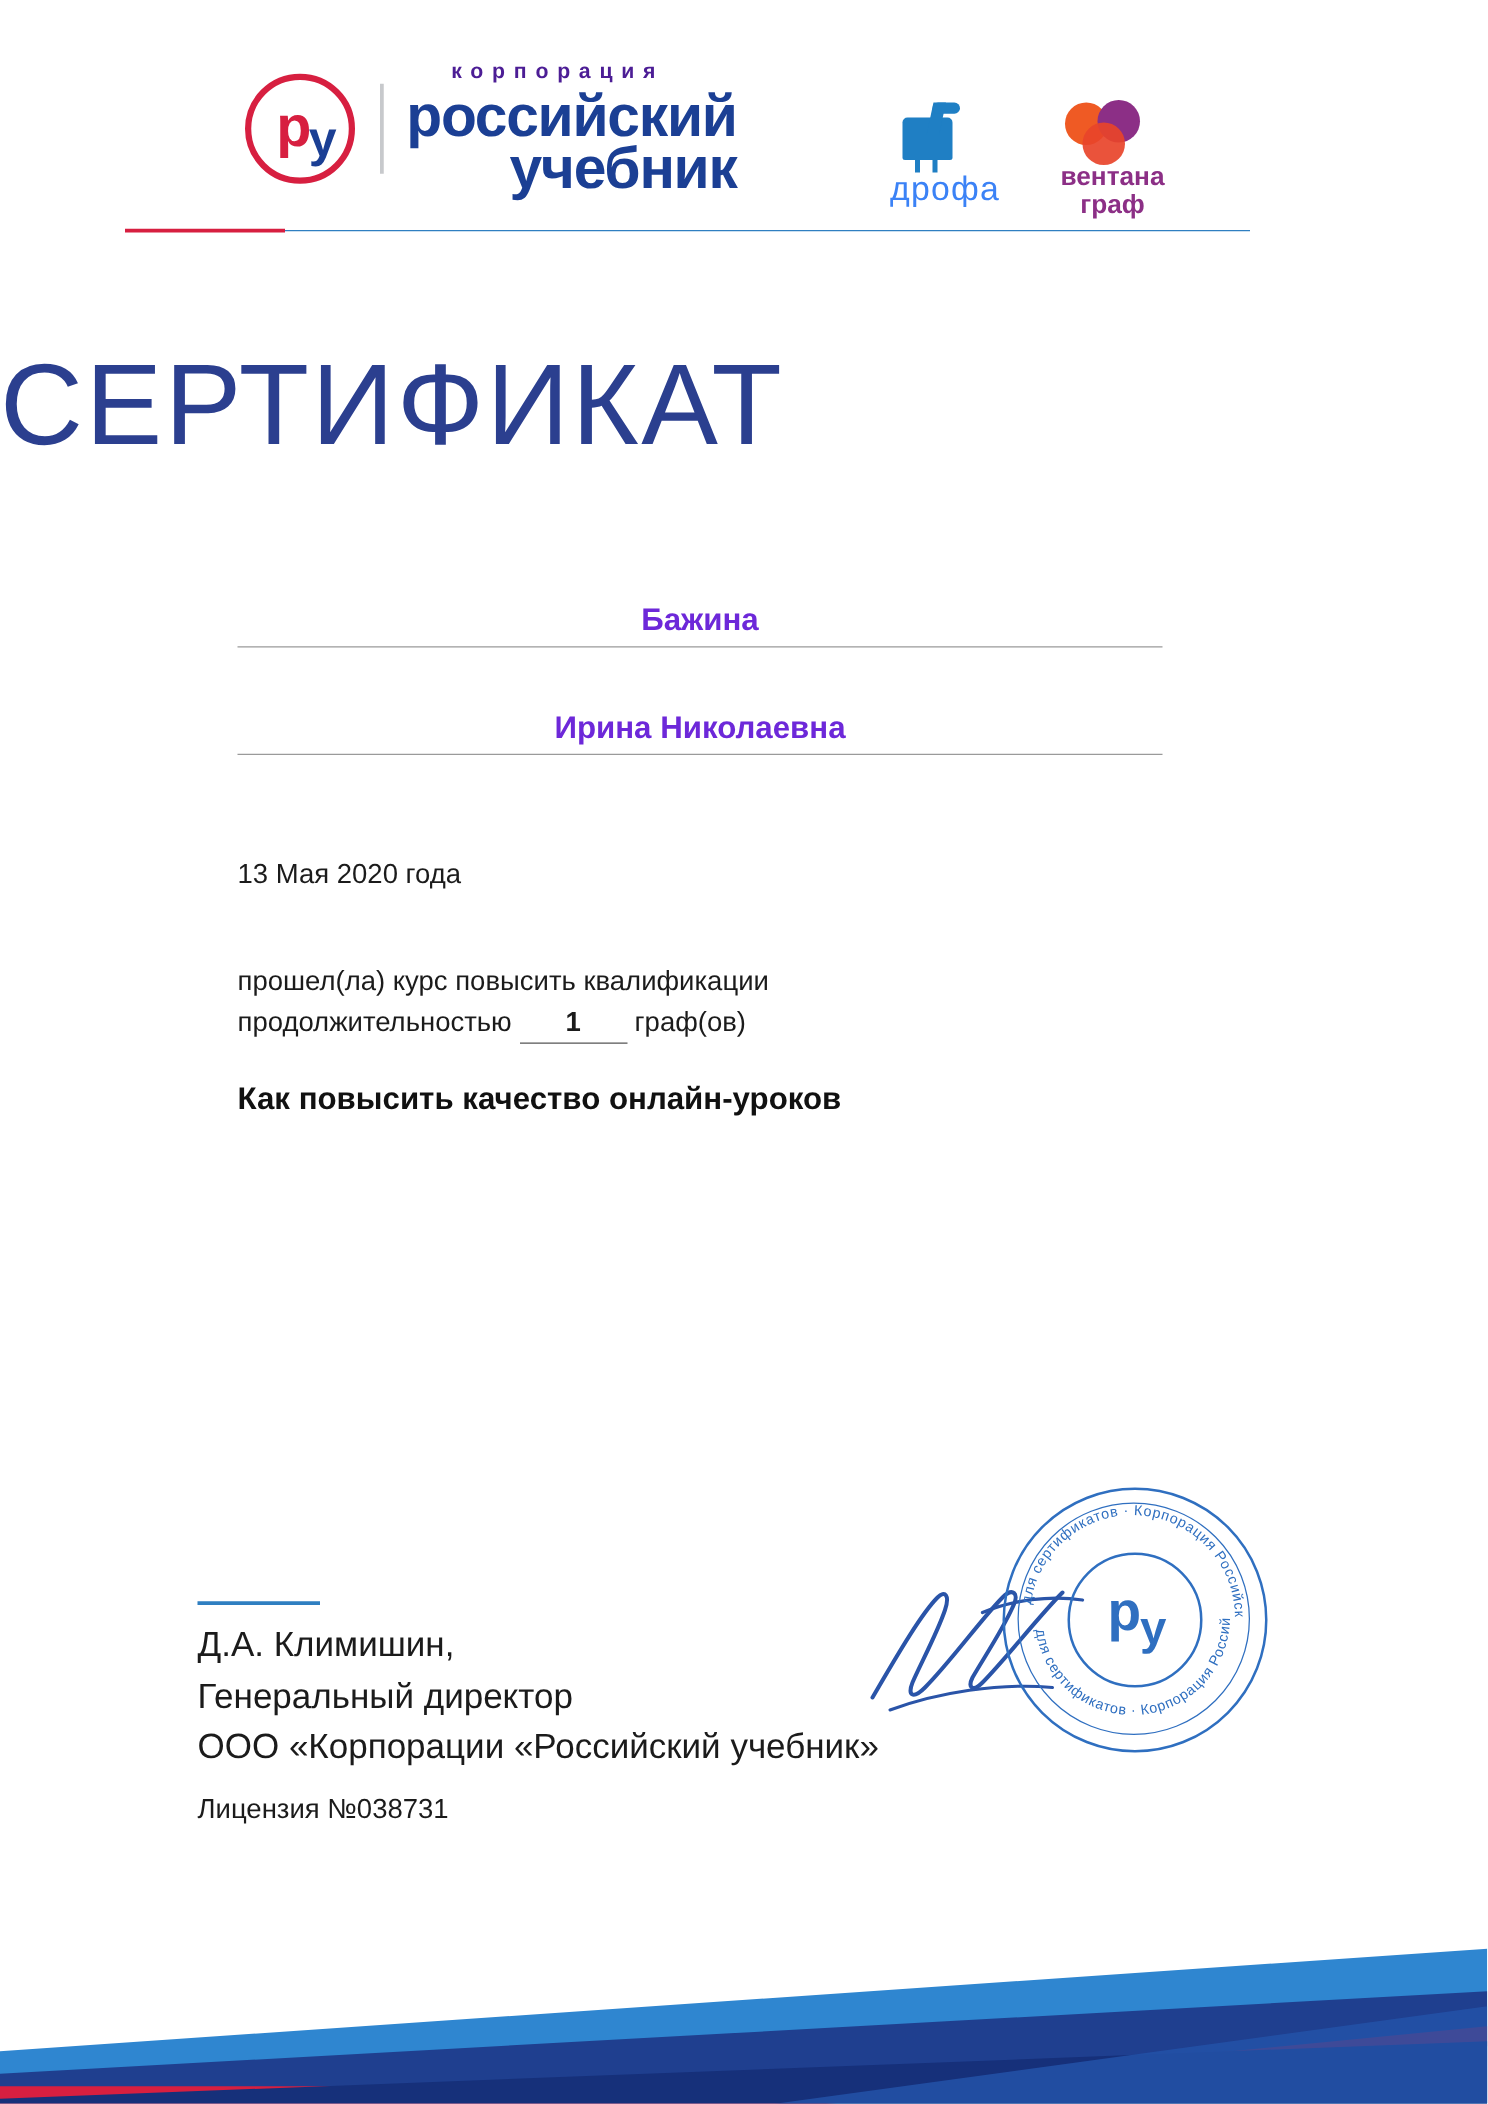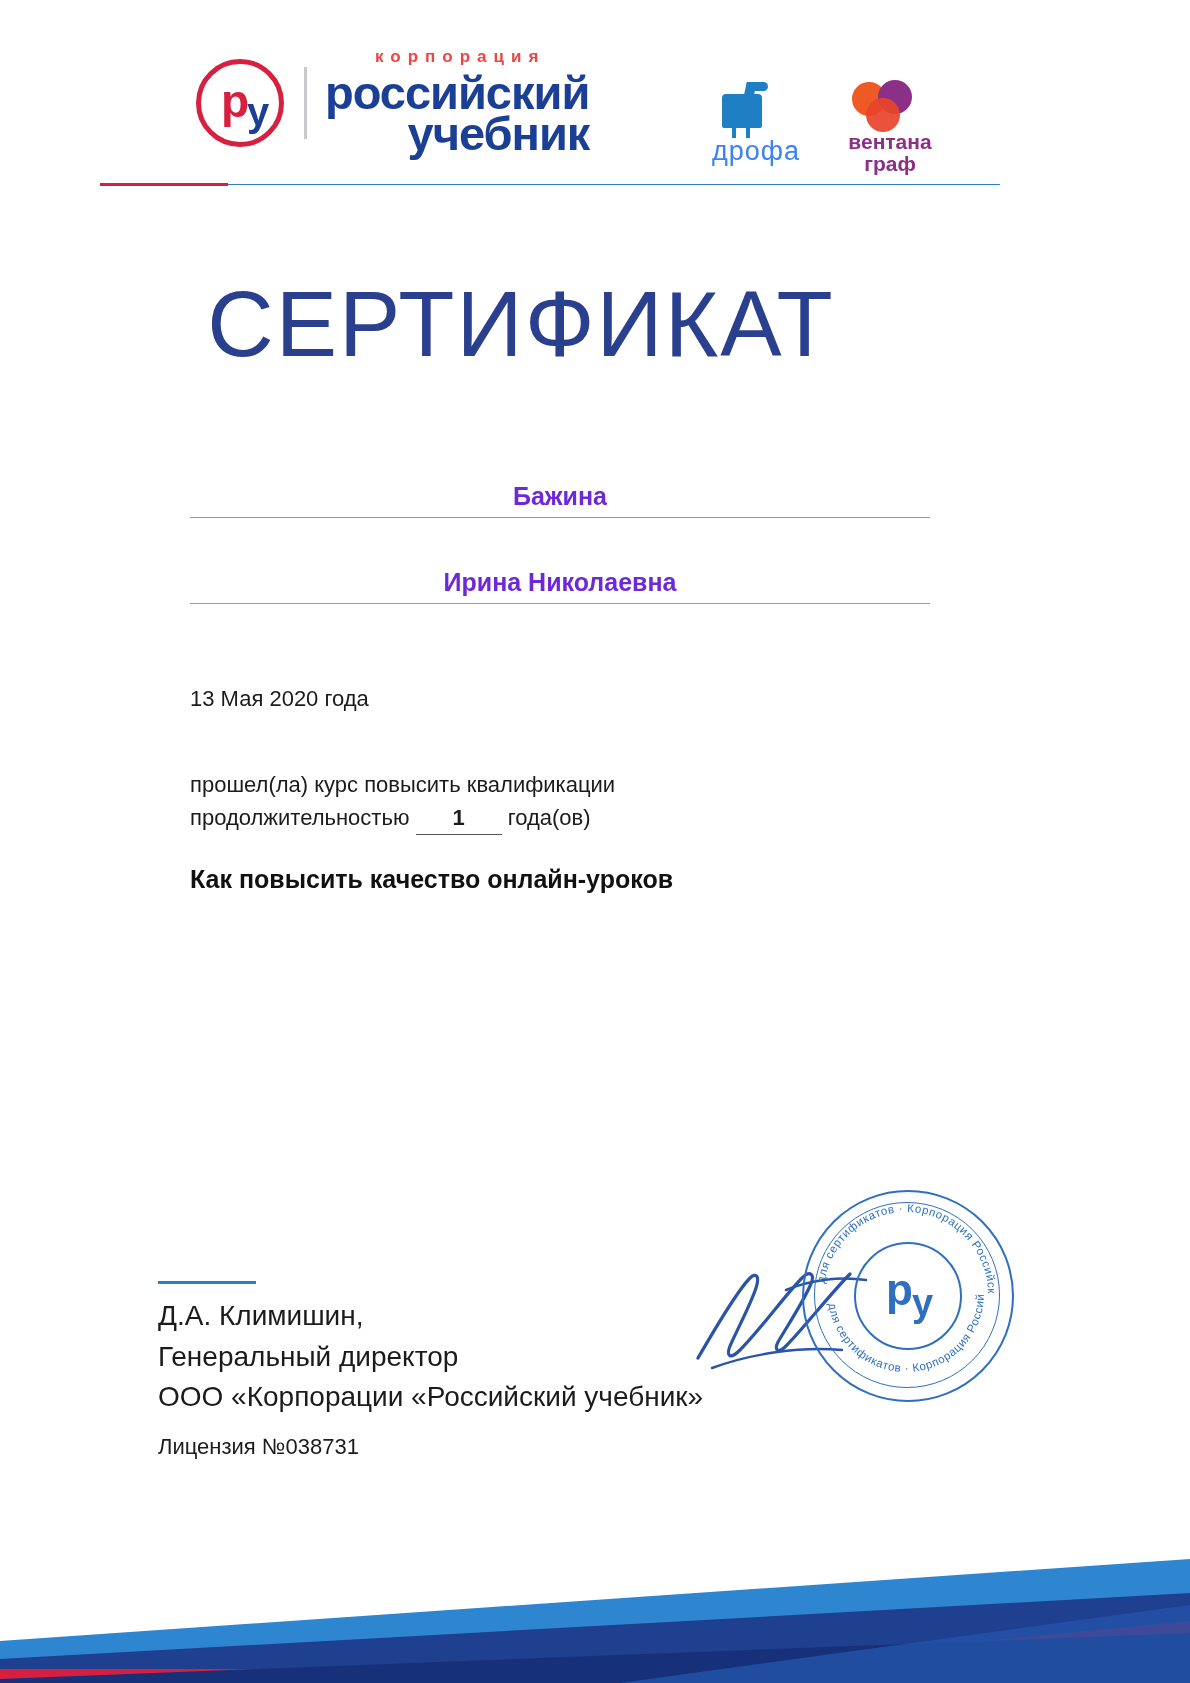--- a/index.html
+++ b/index.html
@@ -66,22 +66,22 @@
     height: 72px;
     background: #c7c9cc;
     margin: 0 18px 0 20px;
   }
   .logo-ru-text {
     line-height: 1;
   }
   .logo-ru-text .korp {
     font-size: 17px;
     letter-spacing: 7px;
-    color: #ef4444;
-    margin-left: 50px;
+    color: #4c1d95;
+    margin-left: 36px;
     margin-bottom: 4px;
     font-weight: 600;
   }
   .logo-ru-text .rus {
     font-size: 47px;
     font-weight: bold;
     color: #1b3f94;
     letter-spacing: -1px;
   }
   .logo-ru-text .uch {
@@ -211,21 +211,20 @@
     height: 1px;
     background: #2f7fc1;
   }
 
   
   .title {
     position: absolute;
     top: 272px;
     left: 0;
     width: 1042px;
-    text-align: center;
     font-size: 92px;
     letter-spacing: 2px;
     color: #2b3f8f;
     font-family: "Liberation Sans", sans-serif;
     font-weight: 400;
   }
 
   
   .name-line {
     position: absolute;
@@ -412,21 +411,21 @@
 
   <div class="name-line name-last">Бажина</div>
   <div class="name-line name-first">Ирина Николаевна</div>
 
   <div class="body-block">
     <div class="date-line">13 Мая 2020 года</div>
     <div class="course-line">
       <span>прошел(ла) курс повысить квалификации</span><br>
       <span>продолжительностью</span>
       <span class="hours">1</span>
-      <span>года(ов)</span>
+      <span>граф(ов)</span>
     </div>
     <div class="course-name">Как повысить качество онлайн-уроков</div>
   </div>
 
   <div class="sig-rule"></div>
   <div class="sig-block">
     <div>Д.А. Климишин,</div>
     <div>Генеральный директор</div>
     <div>ООО «Корпорации «Российский учебник»</div>
   </div>

